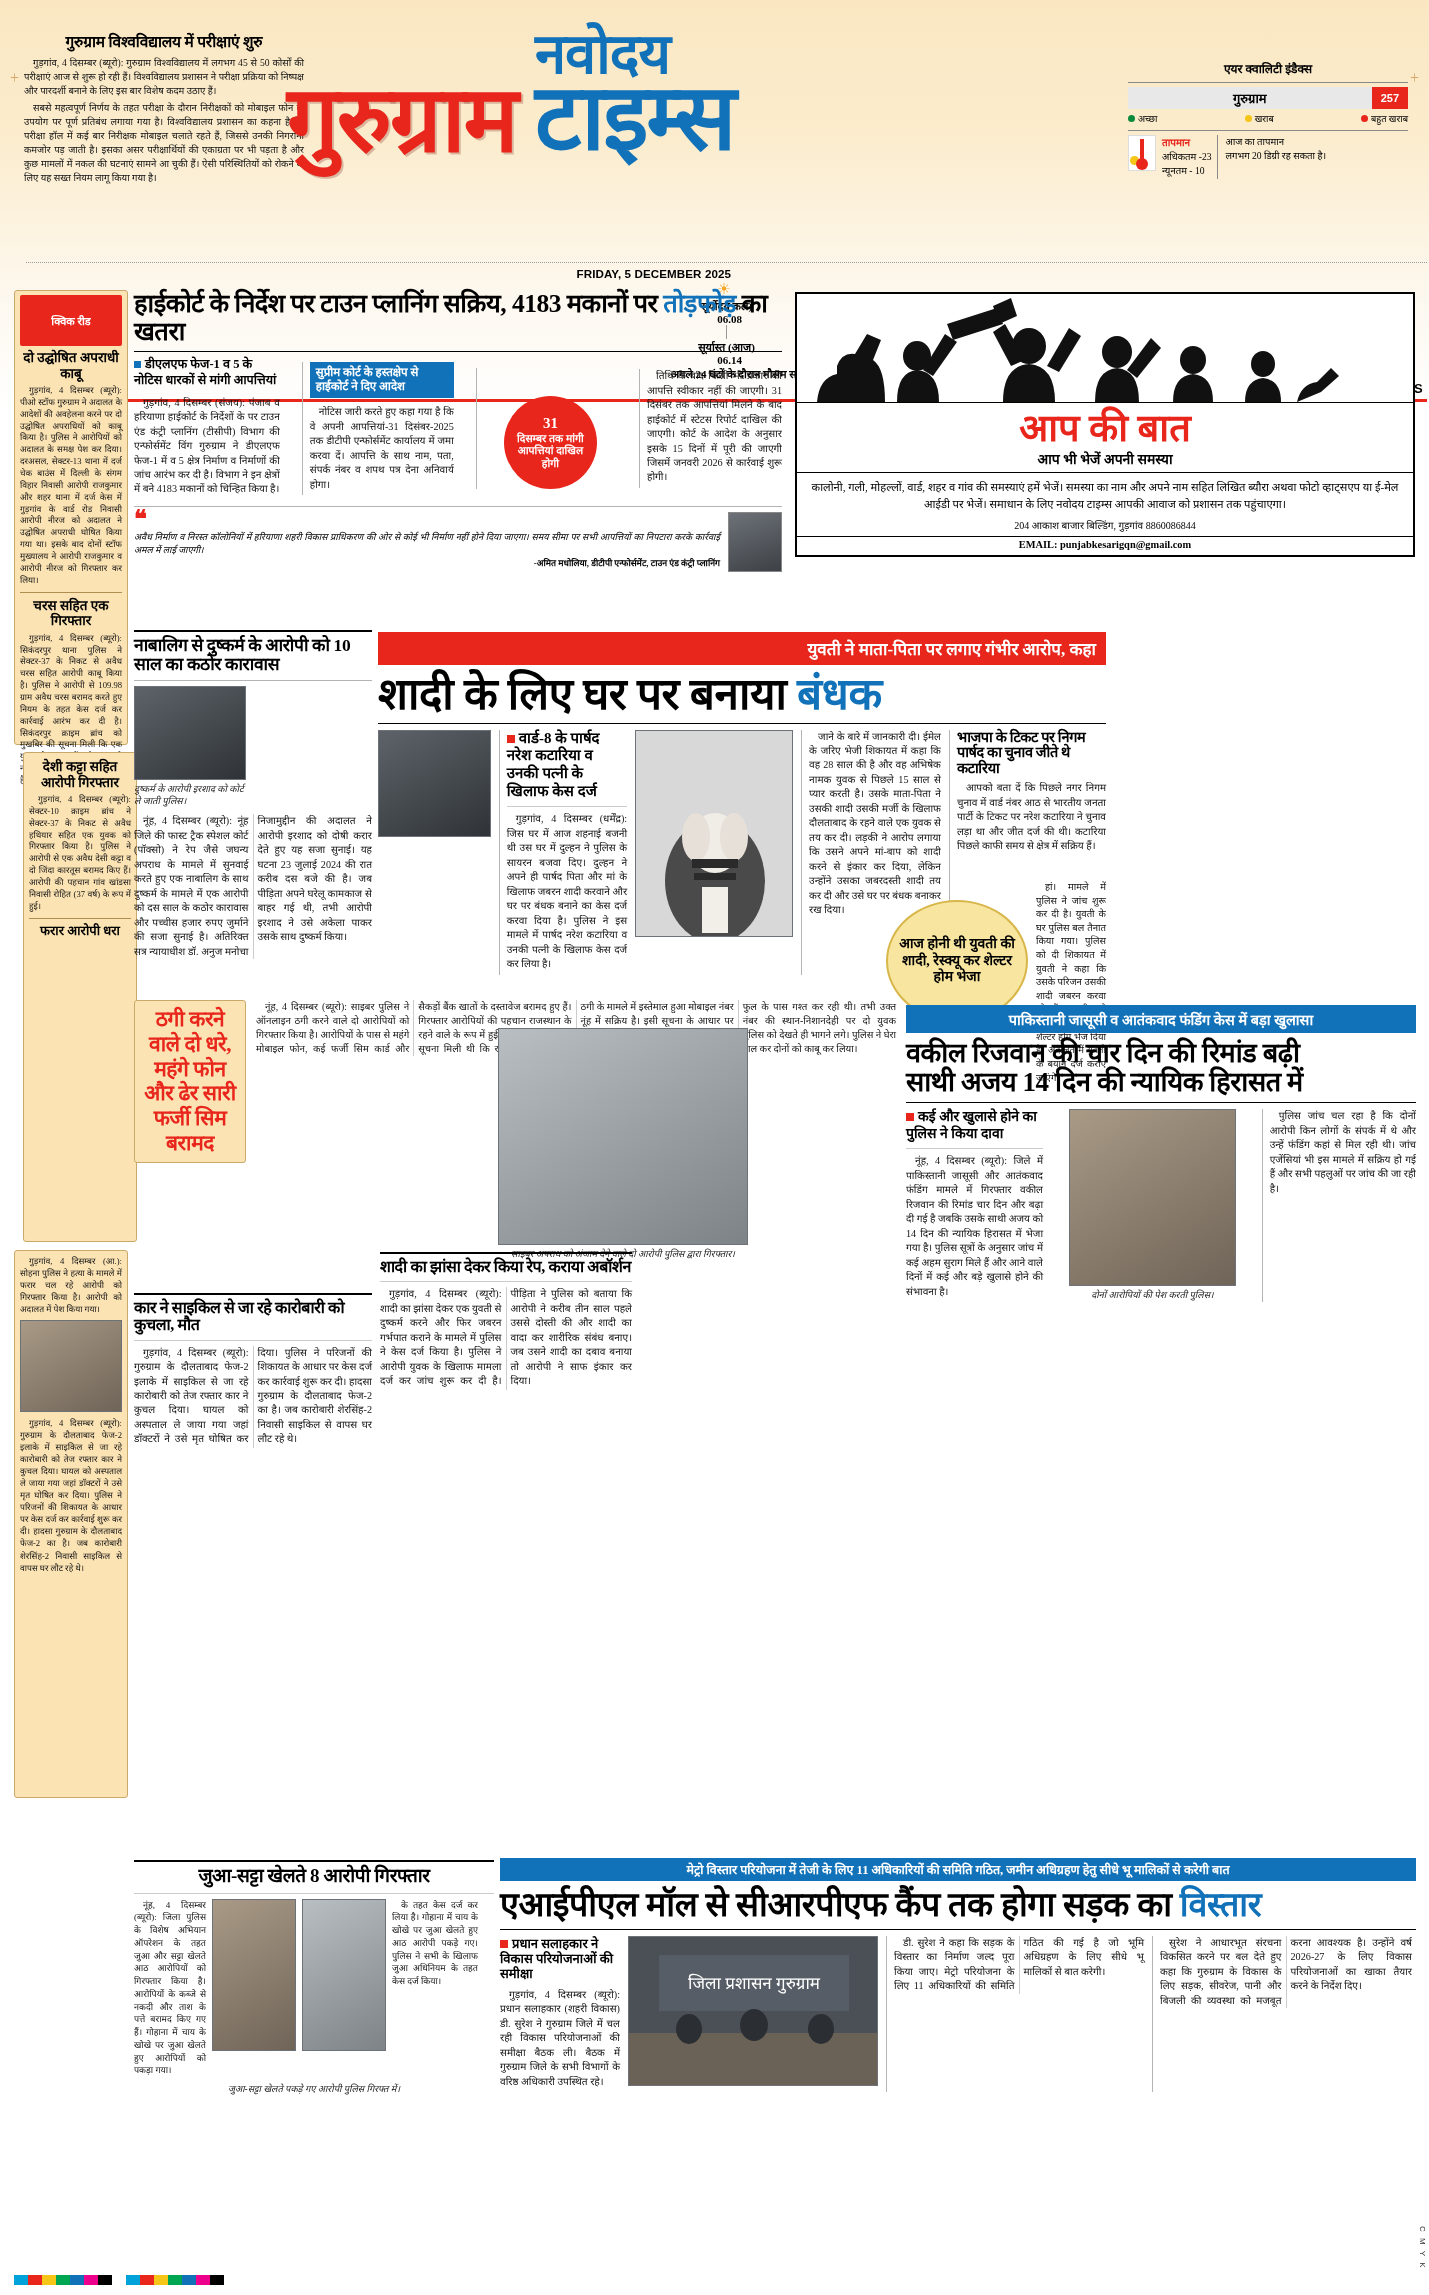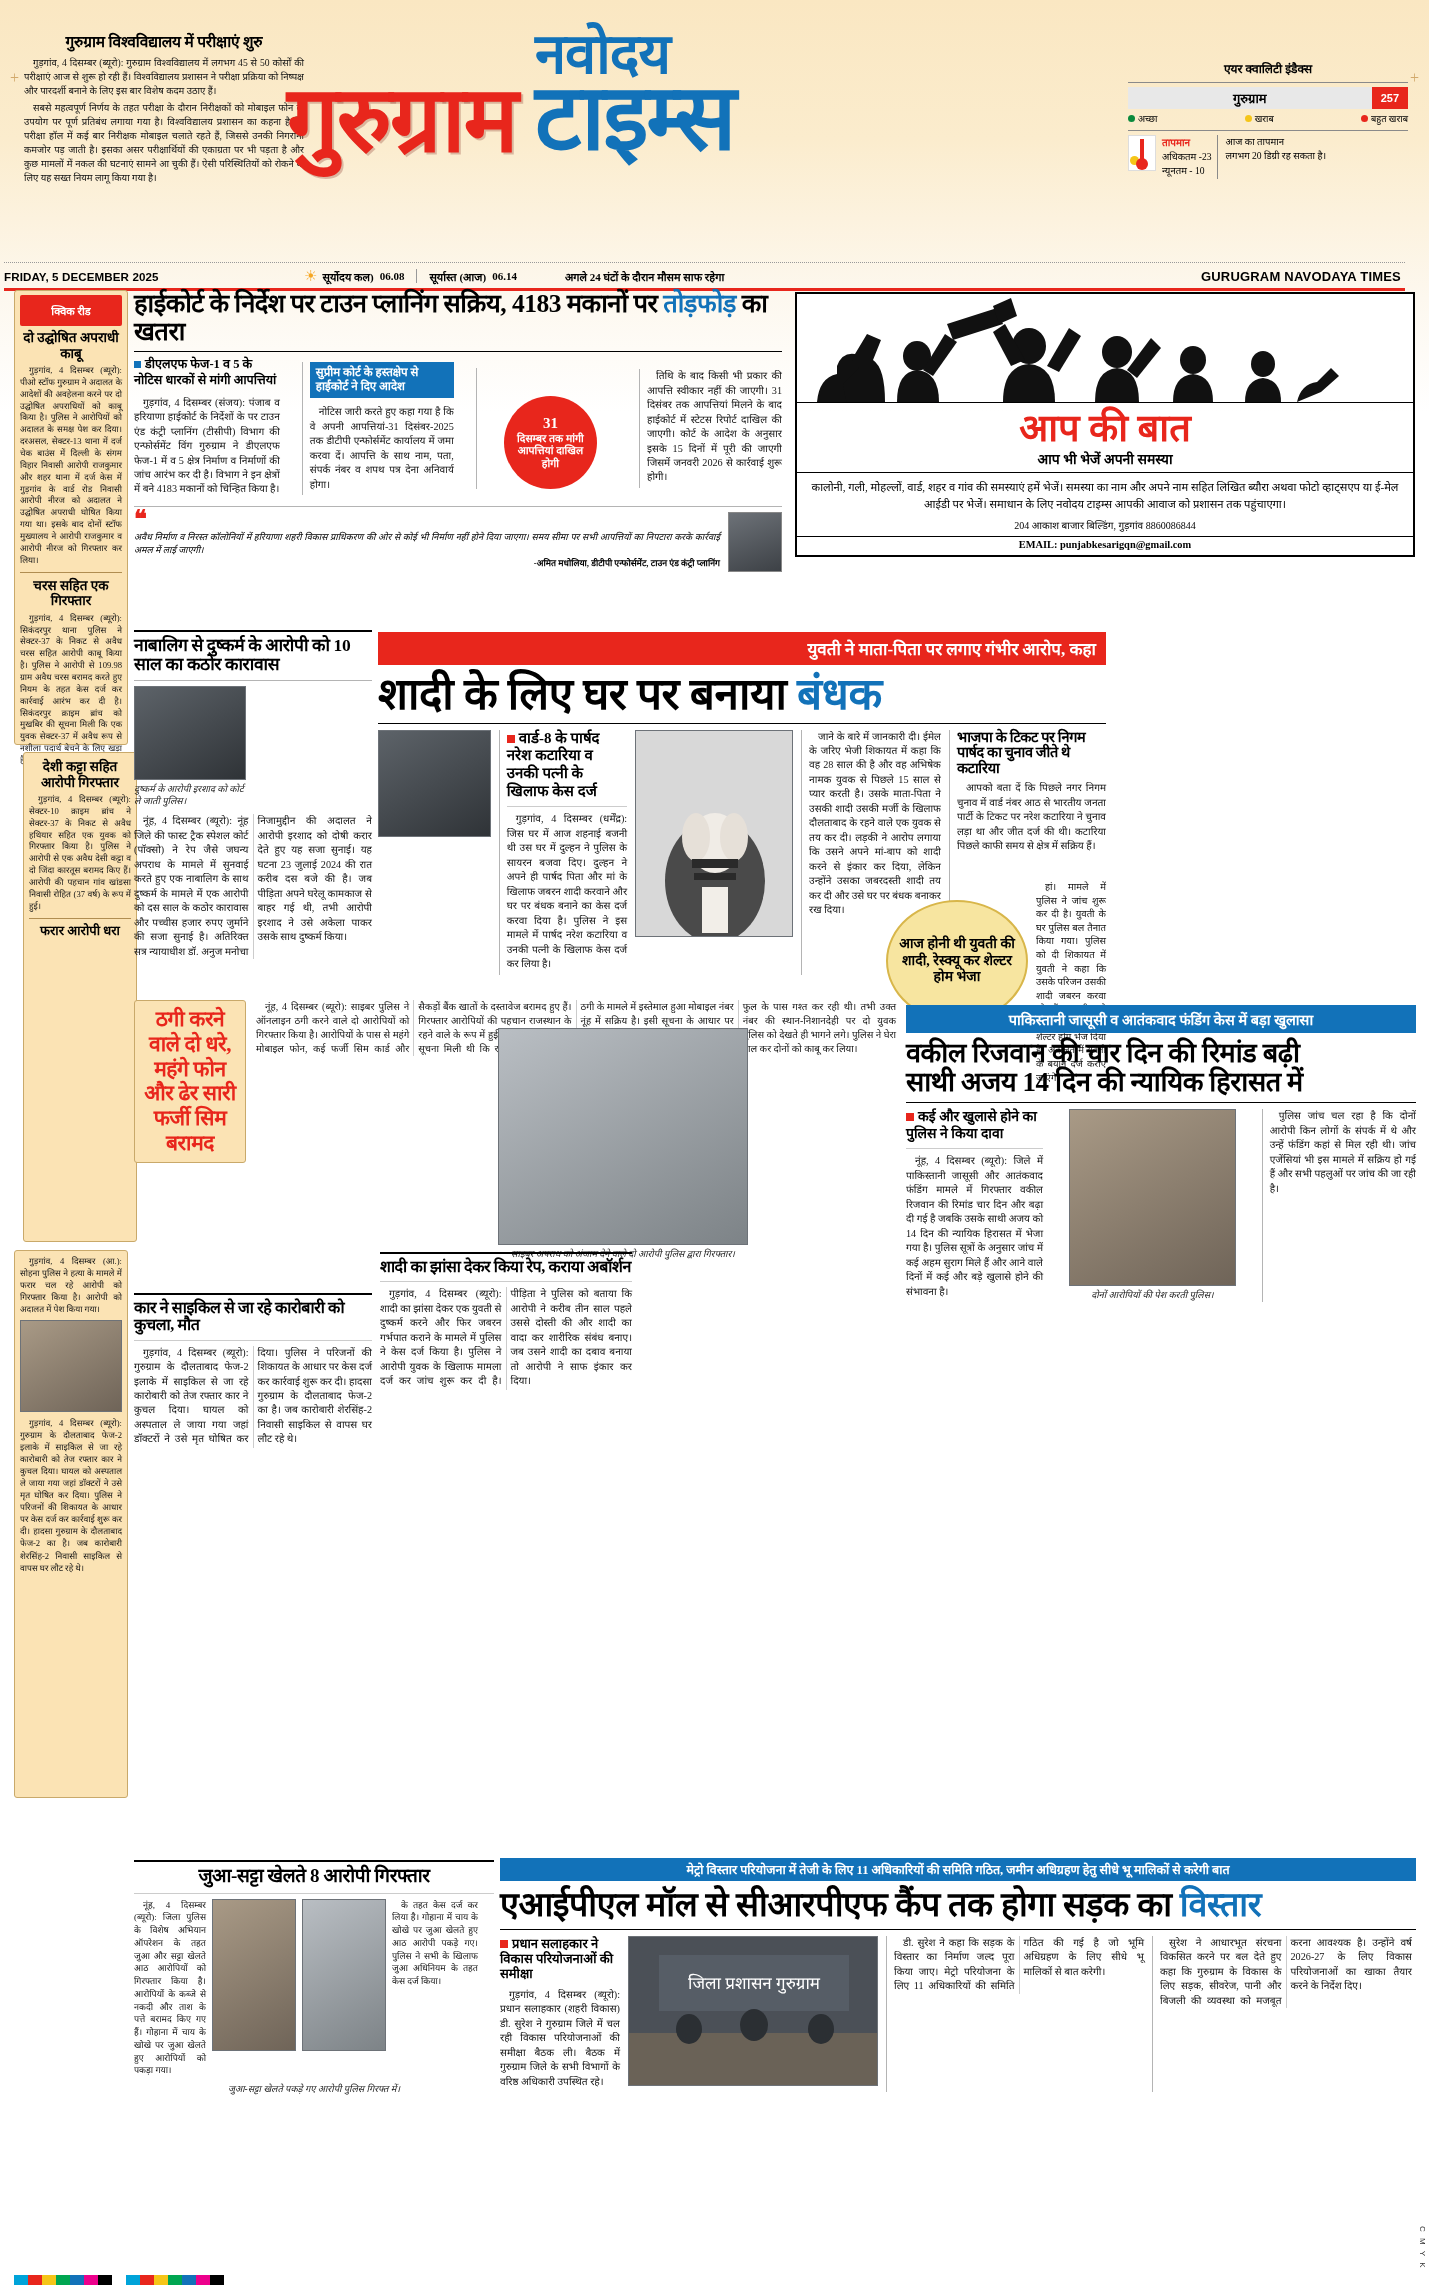--- a/index.html
+++ b/index.html
@@ -51,37 +51,37 @@
   .dot.g{background:#0a8a3c;}.dot.y{background:#f5c518;}.dot.r{background:#e8261c;}
   .temp-wrap{display:flex;margin-top:5px;border-top:1px solid #8a8a8a;padding-top:4px;gap:6px;}
   .thermo{width:26px;height:34px;background:#fff;border:1px solid #ddd;position:relative;flex:none;}
   .thermo .stem{position:absolute;left:11px;top:3px;width:4px;height:22px;background:#e8261c;}
   .thermo .bulb{position:absolute;left:7px;top:22px;width:12px;height:12px;border-radius:50%;background:#e8261c;}
   .thermo .sun{position:absolute;left:1px;top:20px;width:9px;height:9px;background:#f5c518;border-radius:50%;}
   .temp-col{font-size:9.6px;line-height:1.5;}
   .temp-col .lbl{font-weight:bold;color:#e8261c;font-size:10px;}
   .temp-sep{border-left:1px solid #8a8a8a;padding-left:7px;font-size:9.6px;line-height:1.45;}
   
-  #datebar{position:absolute;left:4px;top:262px;width:1401px;
+  #datebar{position:absolute;left:26px;top:262px;width:1401px;
            border-top:1px dotted #999;border-bottom:3px solid #e8261c;
            padding:4px 0 3px;display:flex;align-items:center;
-           font-family:"Liberation Sans",sans-serif;}
+           font-family:"Liberation Sans",sans-serif;flex-direction:column;}
   #datebar .d{font-size:11.6px;font-weight:bold;letter-spacing:.1px;width:300px;}
   #datebar .sunicon{color:#f5a623;font-size:15px;margin:0 5px 0 0;}
   #datebar .s{font-size:11px;font-weight:bold;font-family:"Liberation Serif",serif;}
   #datebar .vs{border-left:1px solid #999;height:14px;margin:0 12px;}
   #datebar .w{font-size:11px;font-weight:bold;font-family:"Liberation Serif",serif;margin-left:48px;}
   #datebar .brand{margin-left:auto;font-size:13px;font-weight:bold;letter-spacing:.2px;padding-right:4px;}
   
   .box{position:absolute;box-sizing:border-box;}
   
   #quickread{position:absolute;left:14px;top:290px;width:114px;height:455px;
              background:#fbe3b4;border:1px solid #c9a96a;border-radius:3px;padding:4px 5px;box-sizing:border-box;}
   #quickread .tag{background:#e8261c;color:#fff;font-size:11px;font-weight:bold;
-                  text-align:center;padding:8px 0;border-radius:2px;margin-bottom:4px;}
+                  text-align:center;padding:18px 0;border-radius:2px;margin-bottom:4px;}
   #quickread h3{font-size:13.5px;margin:3px 0 4px;text-align:center;line-height:1.15;font-weight:bold;}
   #quickread .body-txt{font-size:8.6px;line-height:1.38;}
   #quickread .sep{border-top:1px solid #b08d51;margin:5px 0;}
   
   #lead{position:absolute;left:134px;top:290px;width:648px;}
   #lead .hl{font-size:25.5px;font-weight:bold;line-height:1.1;letter-spacing:-.5px;padding-bottom:5px;}
   #lead .hl .blue{color:#1272b9;}
   #lead .subrow{display:flex;gap:22px;border-top:1px solid #000;padding-top:5px;align-items:center;}
   .subhead-blue{background:#1272b9;color:#fff;font-size:11.6px;font-weight:bold;
                 padding:4px 6px;line-height:1.22;}

